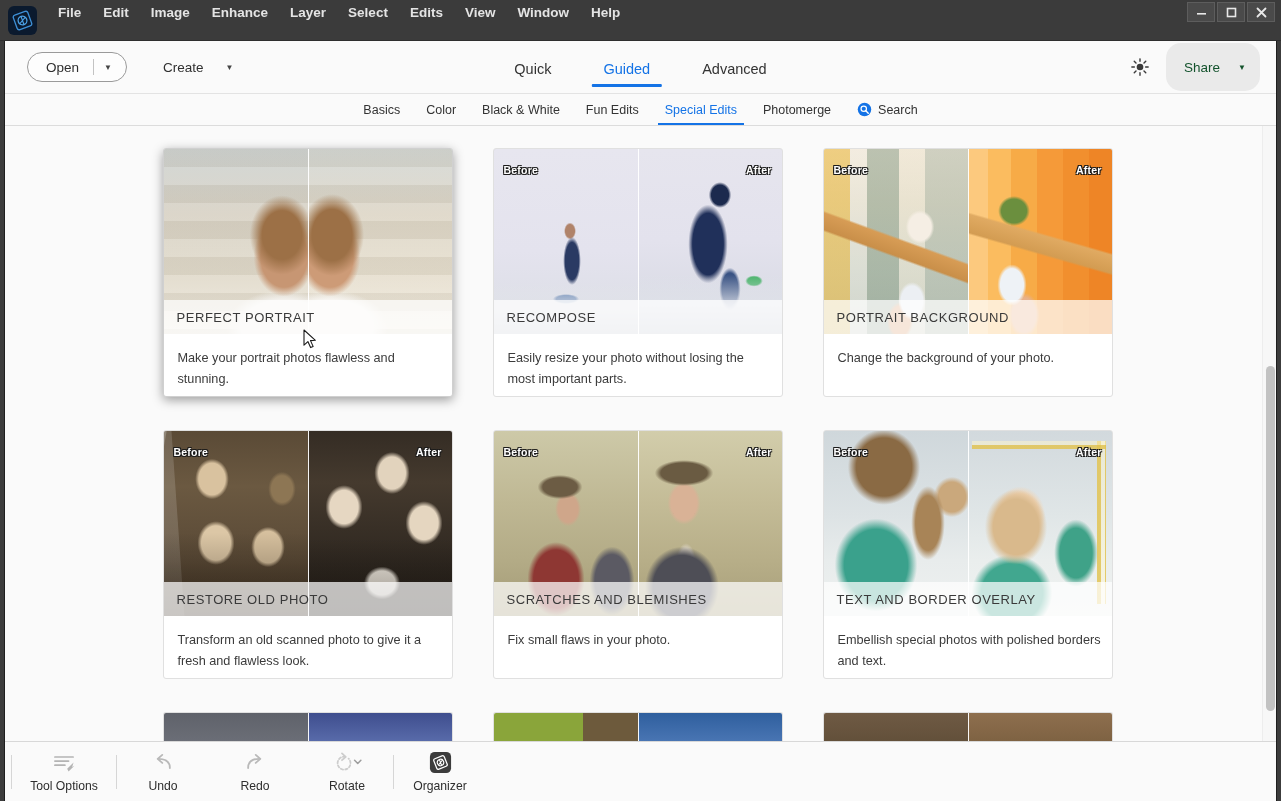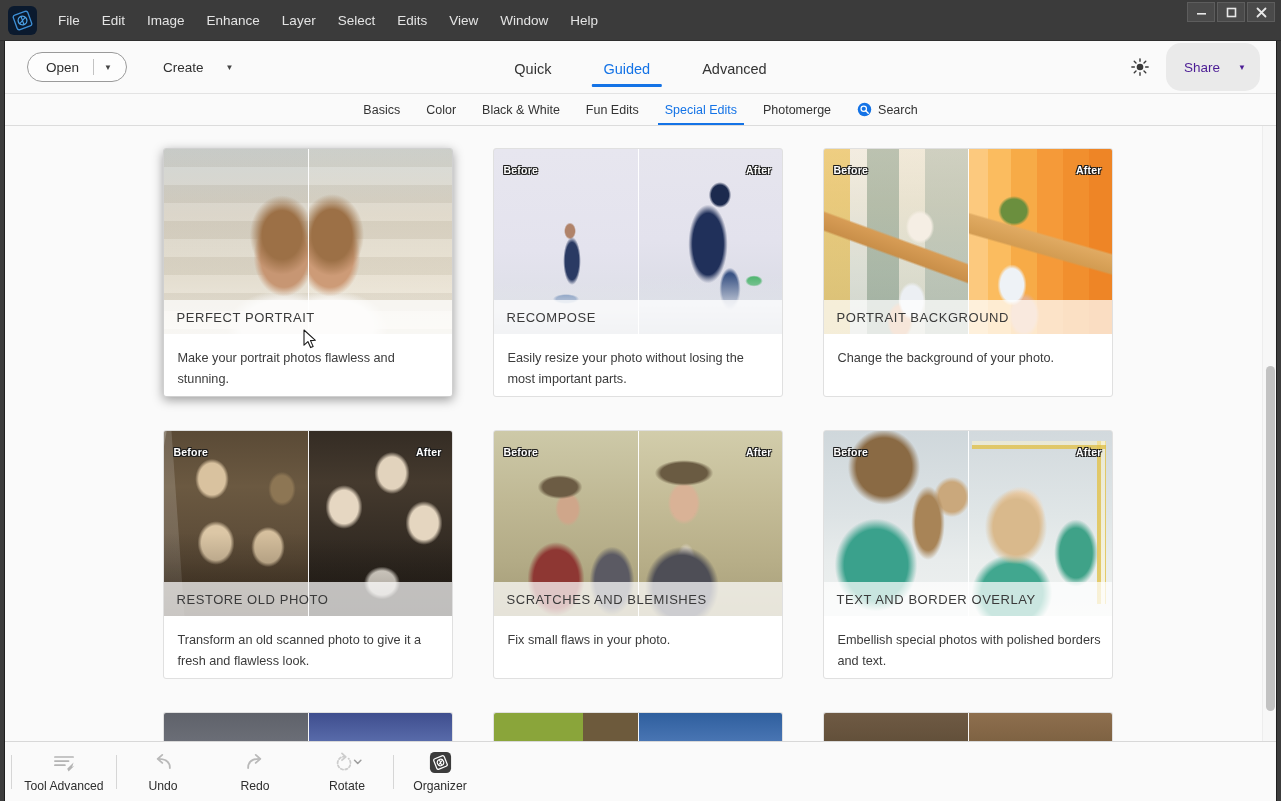--- a/index.html
+++ b/index.html
@@ -26,21 +26,21 @@
     border-bottom: 1px solid #2e2e2e;
   }
   .app-icon {
     width: 29px; height: 29px;
     margin-left: 8px; margin-right: 10px;
     border-radius: 6px;
     background: #0b1a2e;
     display: flex; align-items: center; justify-content: center;
     flex: 0 0 auto;
   }
-  .menu-items { display: flex; align-items: center; height: 100%; }
+  .menu-items { display: flex; height: 100%; font-weight: bold; }
   .menu-item {
     color: #e4e4e4;
     font-size: 13.5px;
     padding: 5px 11px;
     cursor: default;
     white-space: nowrap;
   }
   .win-controls {
     position: absolute; right: 6px; top: 2px;
     display: flex; gap: 2px;
@@ -124,21 +124,21 @@
   .header-right {
     position: absolute; right: 16px;
     display: flex; align-items: center; gap: 16px;
   }
   .share-btn {
     height: 48px;
     border-radius: 15px;
     background: #eaeaea;
     display: flex; align-items: center;
     padding: 0 14px 0 18px;
-    font-size: 13.5px; color: #4c1d95;
+    font-size: 13.5px; color: #14532d;
     cursor: default;
   }
   .share-btn .caret { padding-left: 18px; font-size: 8px; }
 
   
   .subtabs {
     height: 32px;
     flex: 0 0 auto;
     background: #fafafa;
     display: flex; align-items: center; justify-content: center;
@@ -683,21 +683,21 @@
         <span class="ico">
           <svg width="24" height="20" viewBox="0 0 26 22">
             <g stroke="#b4b4b4" stroke-width="1.9" stroke-linecap="round">
               <path d="M3 5.5 h20"></path>
                 <path d="M3 10 h15"></path>
                 <path d="M3 14.5 h11"></path>
             </g>
             <path d="M16.5 18.5 L23.5 11.5 L22 16.5 L24.5 15 L18 21.5 z" fill="#b4b4b4"></path>
           </svg>
         </span>
-        <span class="tlabel">Tool Advanced</span>
+        <span class="tlabel">Tool Options</span>
       </div>
 
       <div class="tool-sep"></div>
 
       <div class="tool disabled">
         <span class="ico">
           <svg width="24" height="22" viewBox="0 0 26 24">
             <path d="M20.5 18.5 C20.5 11 16 8.5 8 8.5" fill="none" stroke="#b9b9b9" stroke-width="2" stroke-linecap="round"></path>
             <path d="M12.2 4.2 L7.2 8.6 L12.2 13" fill="none" stroke="#b9b9b9" stroke-width="2" stroke-linecap="round" stroke-linejoin="round"></path>
           </svg>

